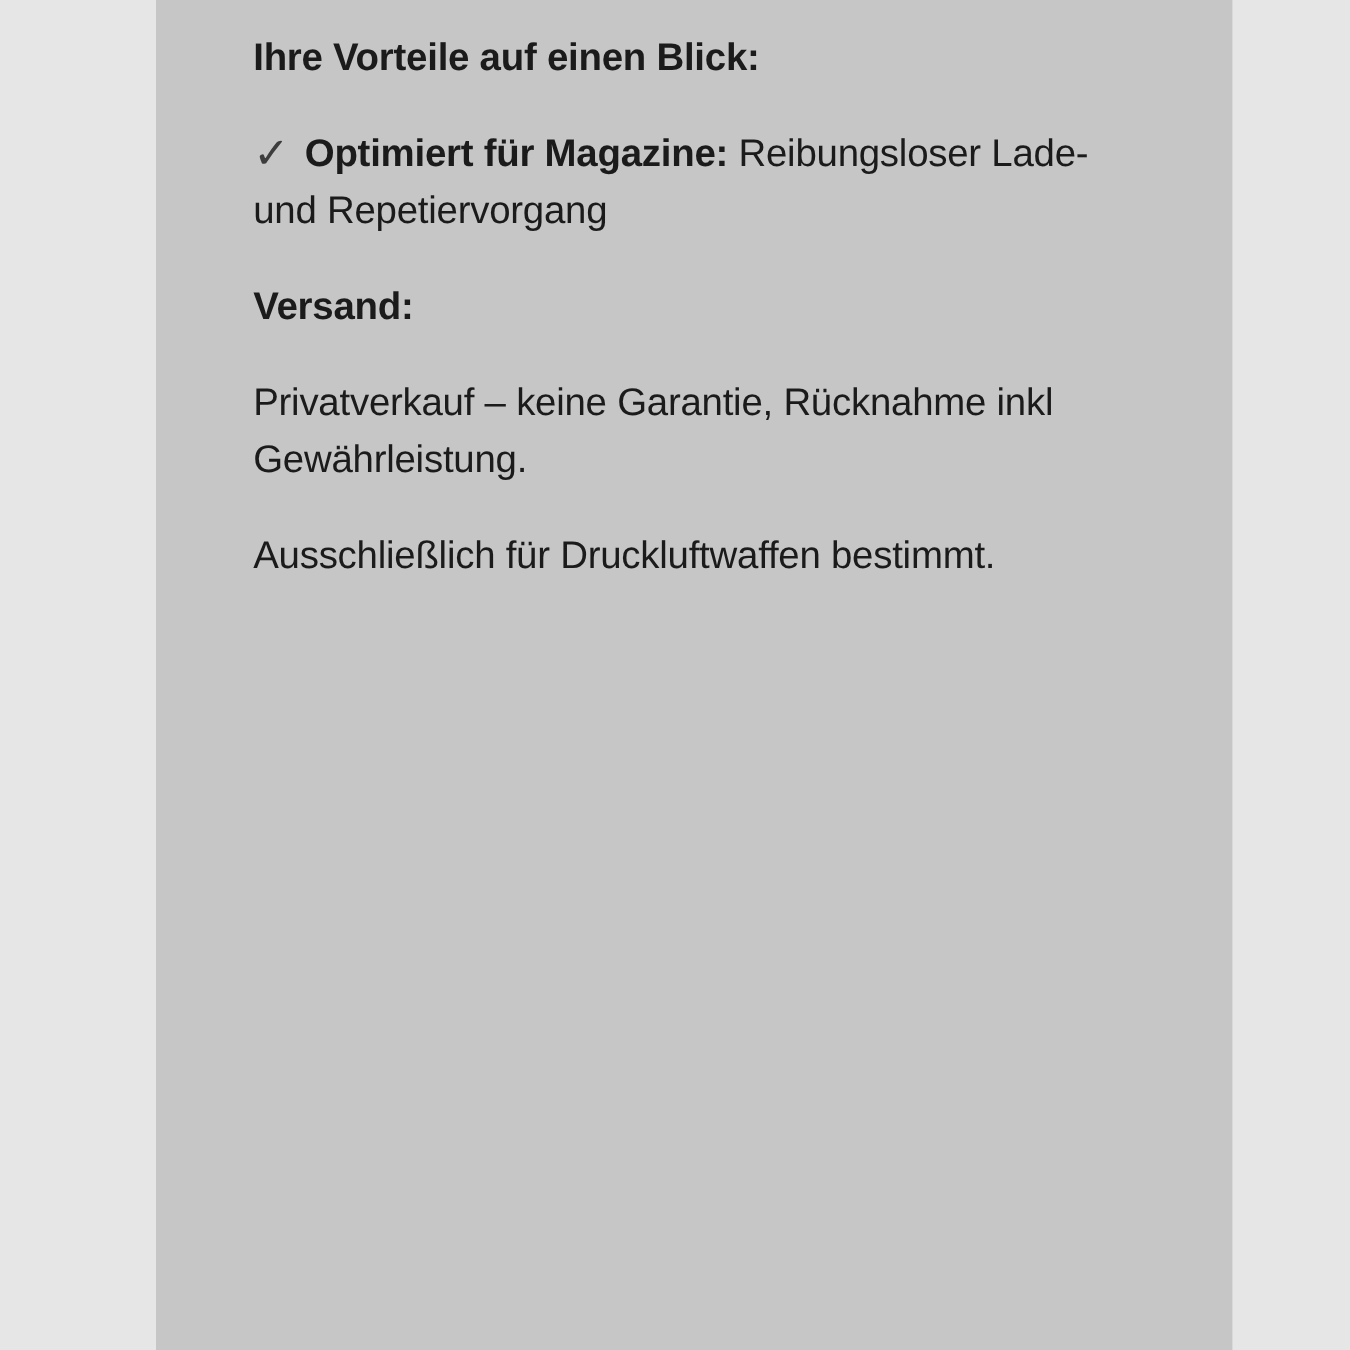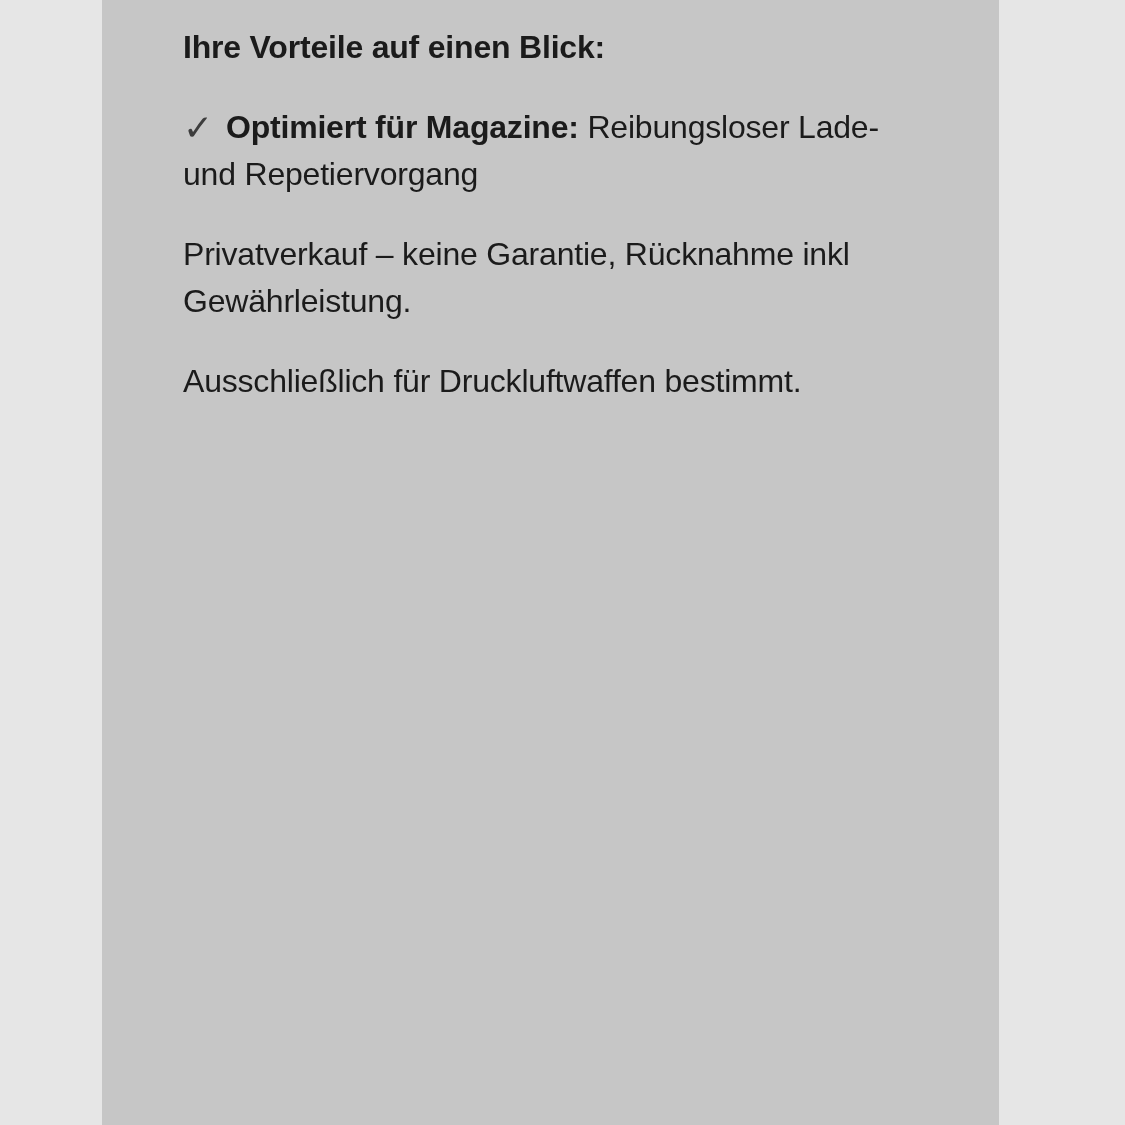--- a/index.html
+++ b/index.html
@@ -6,21 +6,21 @@
     margin: 0;
     padding: 0;
     background: #e6e6e6;
     width: 1125px;
     height: 1125px;
     overflow: hidden;
     font-family: "Liberation Sans", "DejaVu Sans", sans-serif;
   }
   .panel {
     position: absolute;
-    left: 102px;
+    left: 130px;
     top: 0;
     width: 897px;
     height: 1125px;
     background: #c6c6c6;
     box-sizing: border-box;
     padding: 24px 84px 0 81px;
   }
   .panel-inner {
     width: 732px;
     color: #1b1b1b;
@@ -46,20 +46,21 @@
 <div class="panel">
   <div class="panel-inner">
 
     <p class="para bold">Ihre Vorteile auf einen Blick:</p>
 
     <div class="para">
       <div class="line"><span class="check">✓</span><span class="bold">Optimiert für Magazine:</span><span> Reibungsloser Lade- und Repetiervorgang</span></div>
     </div>
 
     <div class="para">
+      <div class="line bold">Versand:</div>
     </div>
 
 
     <p class="para">Privatverkauf – keine Garantie, Rücknahme inkl Gewährleistung.</p>
     <p class="para">Ausschließlich für Druckluftwaffen bestimmt.</p>
 
   </div>
 </div>
 
 </body></html>

